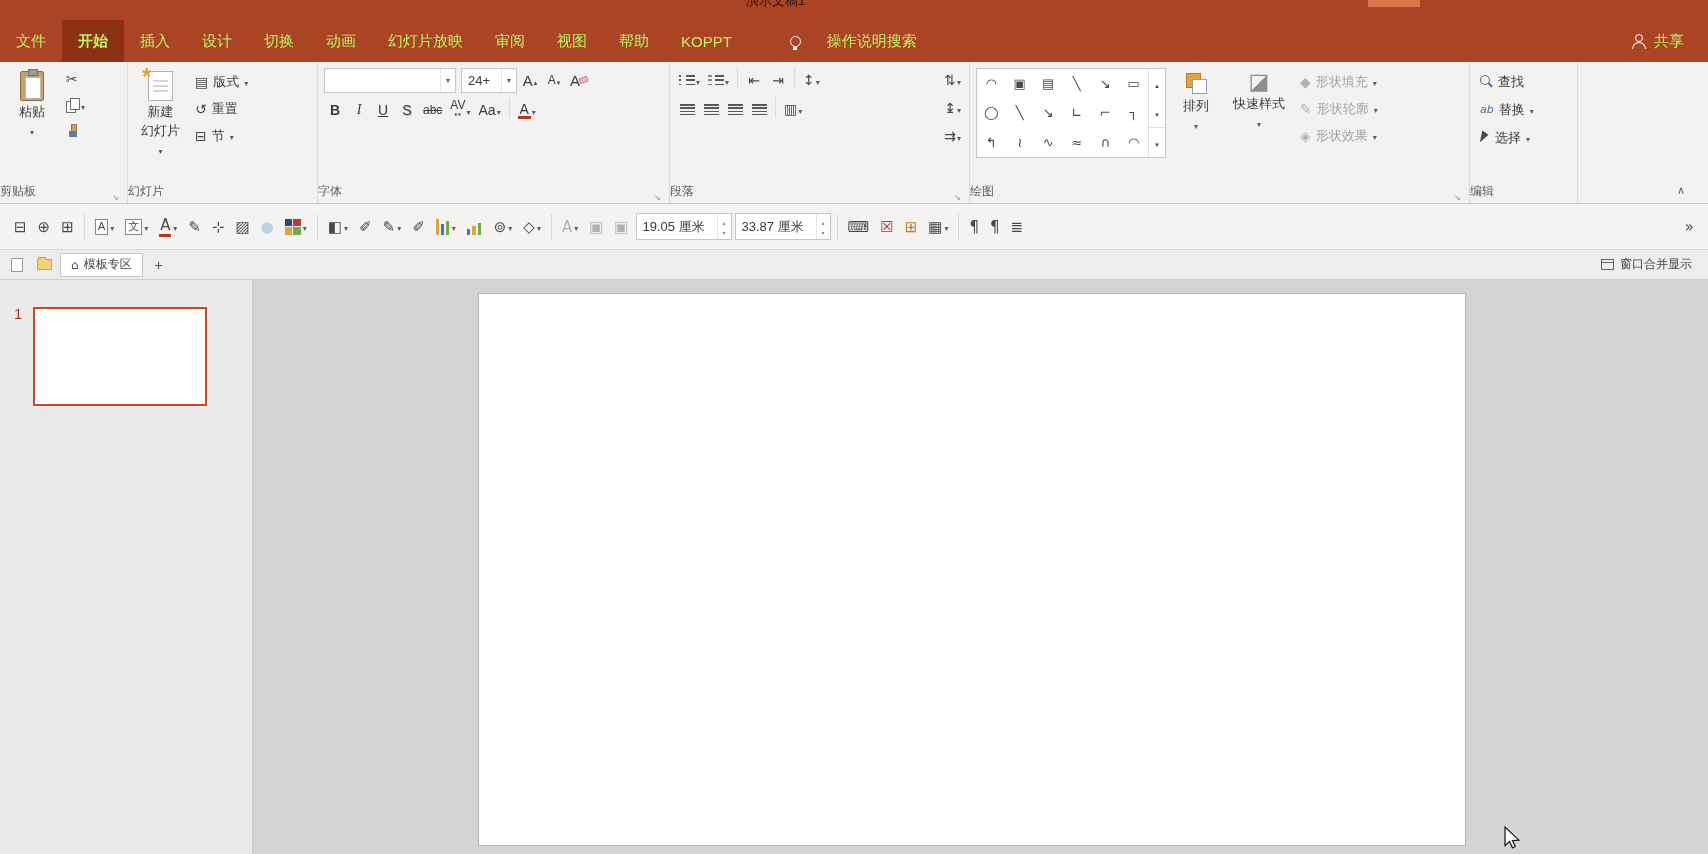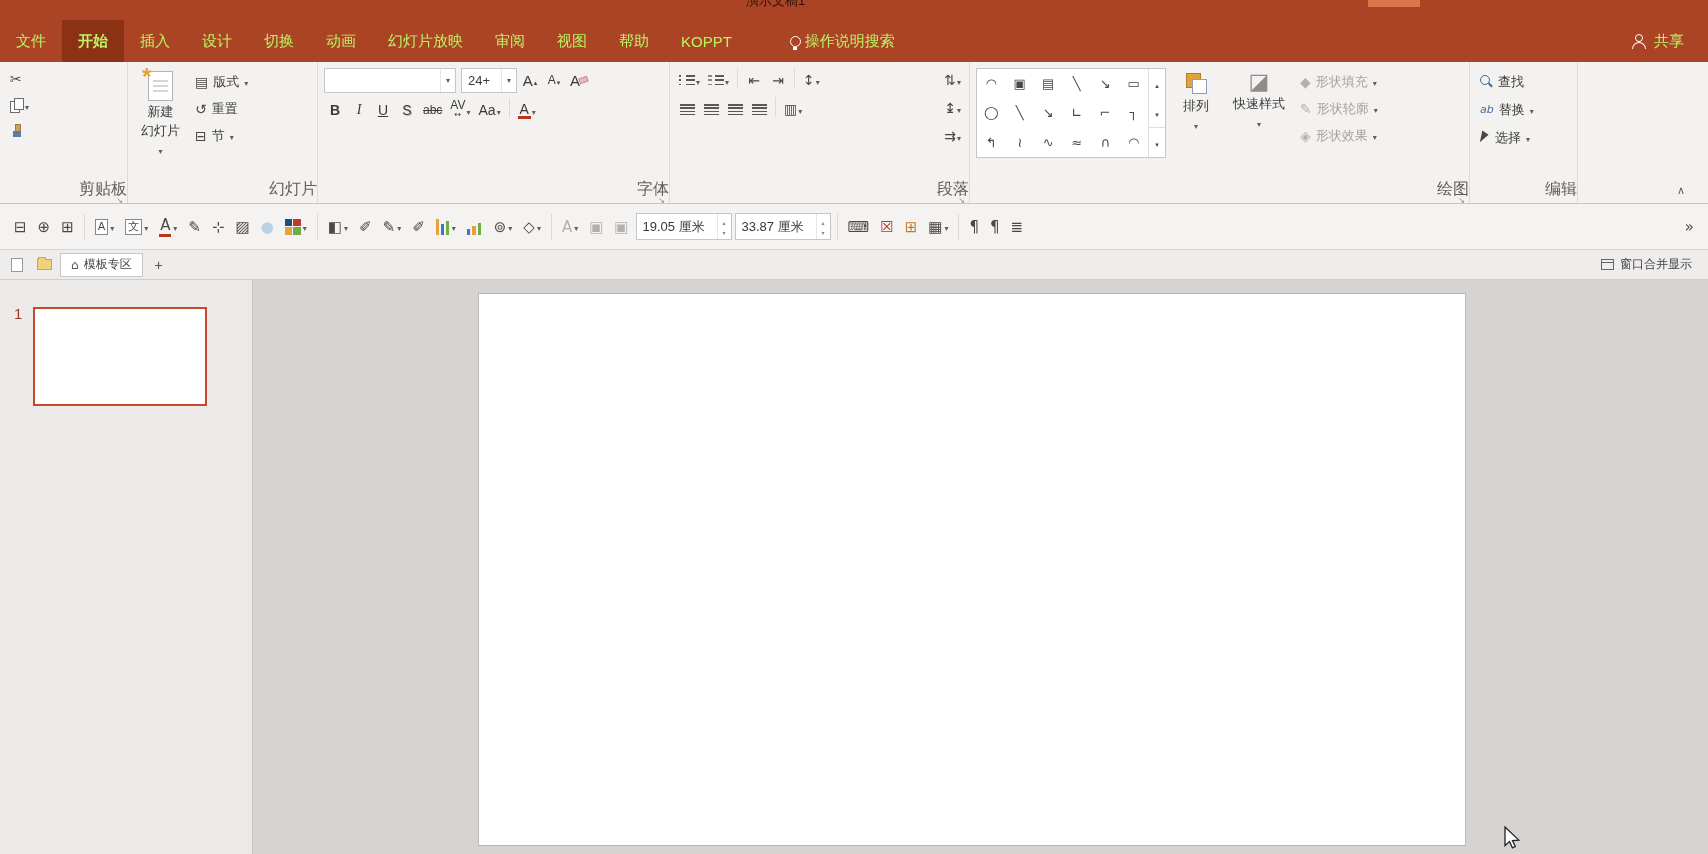--- a/index.html
+++ b/index.html
@@ -15,38 +15,38 @@
   .titlebar{height:20px;background:var(--red);position:relative;flex:none;padding-left:31px;}
   .partial-title{position:absolute;left:746px;top:0;height:9px;overflow:hidden;}
   .partial-title span{display:block;margin-top:-8px;font-size:13px;color:#2b130a;}
   .titlebar-accent{position:absolute;left:1368px;top:0;width:52px;height:7px;background:#de744c;}
 
   
   .menubar{height:42px;background:var(--red);display:flex;align-items:stretch;color:#bef264;flex:none;}
   .menu-tabs{display:flex;}
   .menu-tab{padding:0 16px;display:flex;align-items:center;font-size:15px;white-space:nowrap;cursor:default;}
   .menu-tab.active{background:var(--redDark);font-weight:bold;}
-  .tellme{display:flex;align-items:center;gap:4px;padding:0 16px;margin-left:26px;font-size:15px;}
+  .tellme{display:flex;align-items:center;gap:26px;padding:0 16px;margin-left:26px;font-size:15px;}
   .ic-bulb{width:11px;height:11px;border:1.5px solid #fff;border-radius:50%;position:relative;display:inline-block;}
   .ic-bulb::after{content:"";position:absolute;left:2px;top:10px;width:4px;height:3px;background:#fff;}
   .share{margin-left:auto;display:flex;align-items:center;gap:8px;padding:0 24px;font-size:15px;}
   .ic-person{width:15px;height:15px;position:relative;display:inline-block;}
   .ic-person::before{content:"";position:absolute;left:4px;top:0;width:6px;height:6px;border:1.5px solid #fff;border-radius:50%;}
   .ic-person::after{content:"";position:absolute;left:1px;top:8px;width:12px;height:6px;border:1.5px solid #fff;border-bottom:none;border-radius:7px 7px 0 0;}
 
   
   .ribbon{height:142px;background:var(--ribbon);display:flex;border-bottom:1px solid var(--bd);position:relative;flex:none;}
   .rgroup{position:relative;border-right:1px solid #dcdad8;padding:6px 6px 20px;flex:none;}
   .rfill{flex:1;border-right:none;}
   .gbody{display:flex;height:100%;}
   .gbody.row{flex-direction:row;gap:4px;}
   .gbody.col{flex-direction:column;gap:5px;}
   .col{display:flex;flex-direction:column;}
   .gapcol{gap:4px;justify-content:flex-start;}
-  .glabel{position:absolute;left:0;right:0;bottom:3px;text-align:right;font-size:16px;color:var(--gray);}
+  .glabel{position:absolute;left:0;right:0;bottom:3px;text-align:left;font-size:12px;color:var(--gray);}
   .launcher{position:absolute;right:4px;bottom:0;width:11px;height:11px;}
   .launcher::after{content:"\2198";font-size:8px;color:#8a8886;}
   .ribbon-collapse{position:absolute;right:14px;bottom:4px;width:26px;height:18px;display:flex;align-items:center;justify-content:center;}
   .ribbon-collapse::after{content:"\2227";font-size:11px;color:var(--gray);}
 
   .bigbtn{display:flex;flex-direction:column;align-items:center;gap:3px;padding:3px 7px;min-width:52px;}
   .blbl{font-size:13px;line-height:16px;color:var(--txt);white-space:nowrap;}
   .caret{display:inline-block;}
   .caret::after{content:"\25BE";font-size:8px;color:#5f5d5b;}
   .sbtn{display:flex;align-items:center;gap:2px;height:22px;padding:0 4px;}
@@ -207,20 +207,25 @@
     <div class="share">
       <span class="ic-person"></span>
       <span>共享</span>
     </div>
   </div>
 
   <div class="ribbon">
 
     <div class="rgroup" style="width:128px">
       <div class="gbody row">
+        <div class="bigbtn">
+          <span class="ic-clipboard"></span>
+          <span class="blbl">粘贴</span>
+          <span class="caret"></span>
+        </div>
         <div class="col gapcol">
           <div class="sbtn">
               <span class="gi">✂</span>
             </div>
           <div class="sbtn">
               <span class="ic-copy"></span>
               <span class="caret"></span>
             </div>
           <div class="sbtn">
               <span class="ic-painter"></span>

